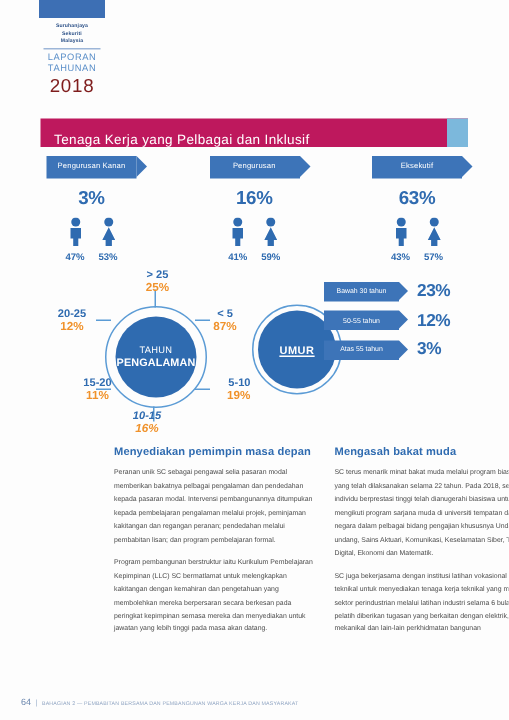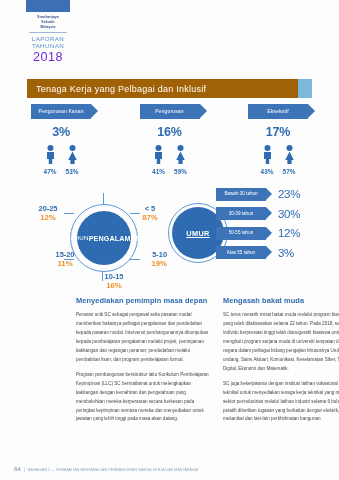--- a/index.html
+++ b/index.html
@@ -20,26 +20,26 @@
   .mast-bar { width:44px; height:22px; background:#3d6fb4; }
   .mast-logo {
     margin-top:3px; text-align:center; color:#2a4f86;
     font-size:3.4px; line-height:1.45; letter-spacing:.1px; font-weight:bold;
   }
   .mast-rule { width:38px; height:1px; background:#9db6d8; margin:2.5px 0 2px; }
   .mast-sub {
     text-align:center; color:#5b8fc9; font-size:6.2px;
     line-height:1.15; letter-spacing:.4px;
   }
-  .mast-year { color:#6d28d9; font-size:12.5px; letter-spacing:.5px; margin-top:1px; }
+  .mast-year { color:#7f1d1d; font-size:12.5px; letter-spacing:.5px; margin-top:1px; }
 
   
   .banner {
     position:absolute; left:27px; top:79px; width:285px; height:19px;
-    background:#a16207; display:flex; align-items:center;
+    background:#be185d; display:flex; align-items:flex-end;
   }
   .banner:after{
     content:""; position:absolute; right:-0px; top:0; width:14px; height:19px;
     background:#7cb8dc;
   }
   .banner-title {
     color:#ffffff; font-size:9px; letter-spacing:.25px; padding-left:9px;
     position:relative; z-index:2;
   }
 
@@ -69,21 +69,21 @@
   .fig svg { display:block; }
   .fig-pct {
     margin-top:3.5px; color:#2f6bb0; font-size:6.4px; font-weight:bold;
   }
 
   
   .exp { position:absolute; left:30px; top:185px; width:140px; height:105px; }
   .exp-circle {
     position:absolute; left:47px; top:26px; width:54px; height:54px;
     border-radius:50%; background:#2f6bb0; color:#fff;
-    display:flex; align-items:center; justify-content:center;
+    display:flex; flex-direction:column; align-items:center; justify-content:center;
     line-height:1.25; z-index:3;
   }
   .exp-circle .t1 { font-size:6.2px; letter-spacing:.2px; }
   .exp-circle .t2 { font-size:7.2px; font-weight:bold; letter-spacing:.1px; }
   .exp-ring {
     position:absolute; left:40px; top:19px; width:68px; height:68px;
     border-radius:50%; border:1.6px solid #5b9bd5; z-index:2;
   }
   .exp-lbl { position:absolute; text-align:center; line-height:1.15; }
   .exp-lbl .n { color:#2f6bb0; font-size:7.4px; font-weight:bold; }
@@ -108,21 +108,21 @@
     width:50px; height:13px; background:#3d74b8; color:#fff; font-size:4.6px;
     display:flex; align-items:center; justify-content:center; text-align:center;
     position:relative; line-height:1.15; padding:0 2px;
   }
   .age-tag:after {
     content:""; position:absolute; right:-6px; top:0;
     border-top:6.5px solid transparent; border-bottom:6.5px solid transparent;
     border-left:6px solid #3d74b8;
   }
   .age-pct {
-    margin-left:12px; color:#2f6bb0; font-size:11.5px; font-weight:normal;
+    margin-left:12px; color:#2f6bb0; font-size:11.5px; font-weight:bold;
     letter-spacing:-.3px;
   }
 
   
   .cols {
     position:absolute; left:30px; top:296px; width:282px;
     display:flex; gap:12px;margin-left:46px;
   }
   .col { width:135px; }
   .col h3 {
@@ -206,21 +206,21 @@
             <circle cx="5.5" cy="3" r="3" fill="#2f6bb0"></circle>
             <path d="M5.5 6.5 L9.8 15H7.6v4H3.4v-4H1.2z" fill="#2f6bb0"></path>
           </svg>
           <div class="fig-pct">59%</div>
         </div>
       </div>
     </div>
 
     <div class="cat">
       <div class="cat-tag">Eksekutif</div>
-      <div class="cat-pct">17%</div>
+      <div class="cat-pct">63%</div>
       <div class="figs">
         <div class="fig">
           <svg width="11" height="19" viewBox="0 0 11 19">
             <circle cx="5.5" cy="3" r="3" fill="#2f6bb0"></circle>
             <path d="M2 7h7v7H7.2v5H3.8v-5H2z" fill="#2f6bb0"></path>
           </svg>
           <div class="fig-pct">43%</div>
         </div>
         <div class="fig">
           <svg width="11" height="19" viewBox="0 0 11 19">
@@ -236,35 +236,39 @@
   </div>
 
   <div class="exp">
     <div class="exp-ring"></div>
     <div class="exp-circle">
       <div class="t1">TAHUN</div>
       <div class="t2">PENGALAMAN</div>
     </div>
 
     <div class="tick" style="left:73px;top:8px;width:1.2px;height:12px;"></div>
+    <div class="exp-lbl" style="left:55px;top:-6px;width:40px;">
+      <div class="n">&gt; 25</div>
+      <div class="v">25%</div>
+    </div>
 
     <div class="tick" style="left:100px;top:28px;width:10px;height:1.2px;"></div>
     <div class="exp-lbl" style="left:103px;top:20px;width:34px;">
       <div class="n">&lt; 5</div>
       <div class="v">87%</div>
     </div>
 
     <div class="tick" style="left:100px;top:74px;width:10px;height:1.2px;"></div>
     <div class="exp-lbl" style="left:101px;top:66px;width:36px;text-align:right;">
       <div class="n">5-10</div>
       <div class="v">19%</div>
     </div>
 
     <div class="tick" style="left:72px;top:86px;width:1.2px;height:10px;"></div>
-    <div class="exp-lbl" style="left:64px;top:88px;width:40px;">
+    <div class="exp-lbl" style="left:48px;top:88px;width:40px;font-style:italic;">
       <div class="n">10-15</div>
       <div class="v">16%</div>
     </div>
 
     <div class="tick" style="left:34px;top:74px;width:10px;height:1.2px;"></div>
     <div class="exp-lbl" style="left:16px;top:66px;width:38px;">
       <div class="n">15-20</div>
       <div class="v">11%</div>
     </div>
 
@@ -277,24 +281,20 @@
 
   <div class="age">
     <div class="age-ring"></div>
     <div class="age-circle">UMUR</div>
     <div class="age-rows">
       <div class="age-row">
         <div class="age-tag">Bawah 30 tahun</div>
         <div class="age-pct">23%</div>
       </div>
       <div class="age-row">
-        <div class="age-tag">30-39 tahun</div>
-        <div class="age-pct">30%</div>
-      </div>
-      <div class="age-row">
         <div class="age-tag">50-55 tahun</div>
         <div class="age-pct">12%</div>
       </div>
       <div class="age-row">
         <div class="age-tag">Atas 55 tahun</div>
         <div class="age-pct">3%</div>
       </div>
     </div>
   </div>
 

